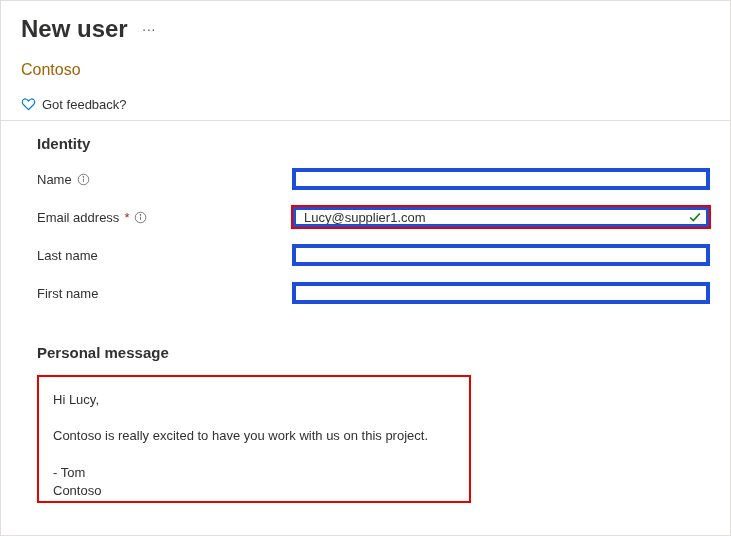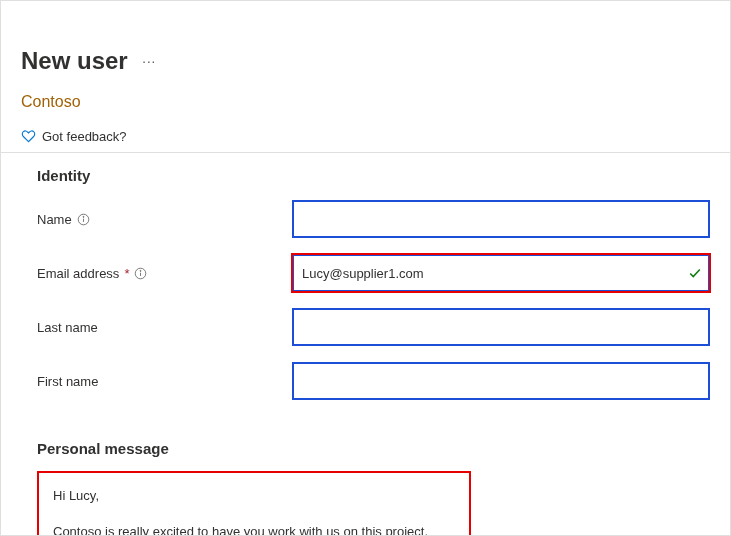--- a/index.html
+++ b/index.html
@@ -12,21 +12,20 @@
       height: 536px;
       border: 1px solid #e1dfdd;
     }
     .header {
       padding: 14px 20px 8px 20px;
     }
     .title-row {
       display: flex;
       align-items: center;
       gap: 14px;
-      margin-top: 32px;
     }
     .page-title {
       font-size: 24px;
       font-weight: 600;
       color: #323130;
     }
     .ellipsis-icon {
       color: #605e5c;
       font-size: 14px;
       cursor: pointer;
@@ -81,22 +80,22 @@
       width: 13px;
       height: 13px;
       color: #605e5c;
     }
     .field-input-wrap {
       flex: 1;
       position: relative;
     }
     .field-input {
       width: 100%;
-      height: 38px;
-      border: 2px solid #1d4ed8;
+      height: 22px;
+      border: 4px solid #1d4ed8;
       padding: 0 8px;
       font-size: 13px;
       font-family: inherit;
       color: #323130;
       outline: none;
     }
     .field-input.highlighted {
       outline: 2px solid #e60000;
       outline-offset: -1px;
     }

